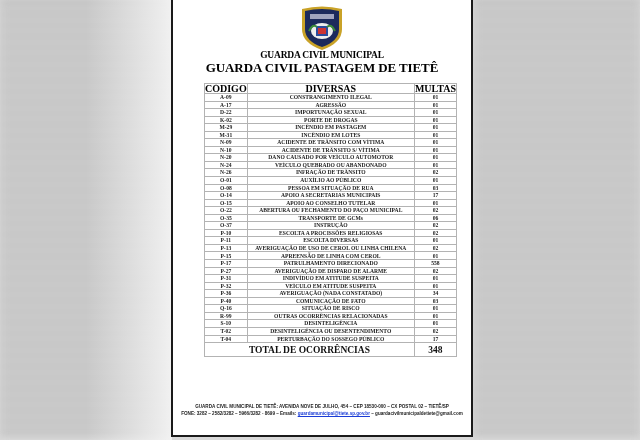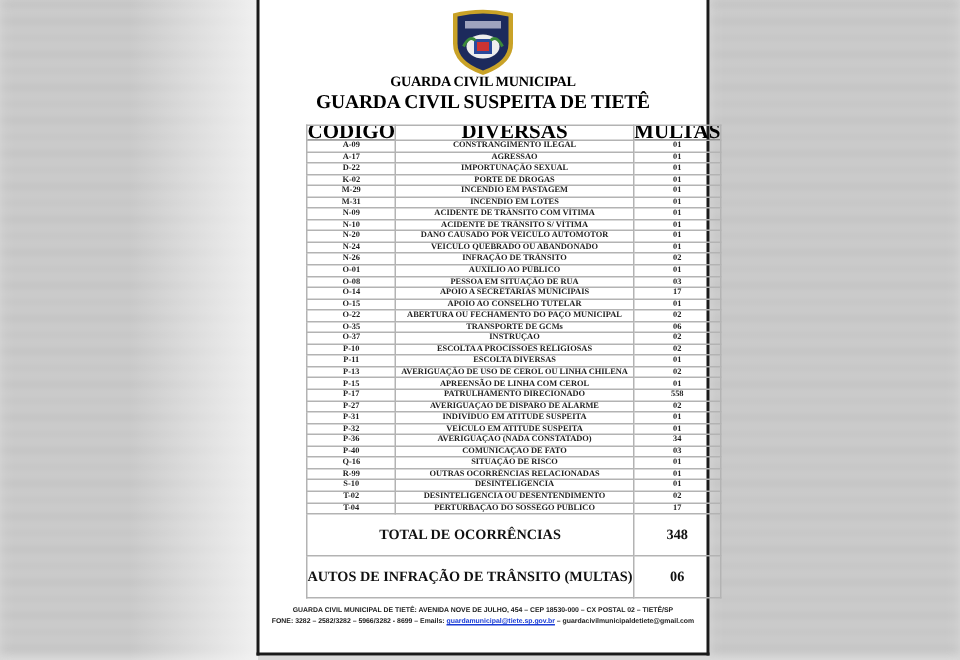--- a/index.html
+++ b/index.html
@@ -47,28 +47,28 @@
     table.stats {
       position: absolute; left: 31px; top: 83px; width: 253px;
       border-collapse: collapse;
       font-family: "Liberation Serif", serif;
     }
     table.stats th, table.stats td {
       border: 1px solid #b3b3b3;
       text-align: center; white-space: nowrap; overflow: hidden;
     }
     table.stats th {
-      font-size: 14px; font-weight: bold; text-decoration: underline; height: 10px; line-height: 9px;
+      font-size: 10px; font-weight: bold; text-decoration: underline; height: 10px; line-height: 9px;
     }
     table.stats td {
       font-size: 5.6px; font-weight: bold; height: 7.55px; line-height: 6.5px; color: #222;
     }
     table.stats td.c { width: 33px; }
     table.stats td.t { width: 31px; }
-    table.stats tr.sum td { font-size: 9.5px; height: 28px; line-height: 10px; color:#111; }
+    table.stats tr.sum td { font-size: 9.5px; height: 14px; line-height: 10px; color:#111; }
     .footer1 {
       position: absolute; left: 0; right: 0; top: 404px;
       text-align: center; font-size: 4.6px; font-weight: bold; color: #222;
       font-family: "Liberation Sans", sans-serif;
     }
     .footer2 {
       position: absolute; left: 0; right: 0; top: 411px;
       text-align: center; font-size: 4.6px; font-weight: bold; color: #222; white-space: nowrap;
       font-family: "Liberation Sans", sans-serif;
     }
@@ -91,21 +91,21 @@
     <path d="M6 6 Q23 2 40 6 L40 24 Q40 36 23 42 Q6 36 6 24 Z" fill="#1c2a5c"></path>
     <rect x="11" y="9" width="24" height="5" fill="#d8d8e8" opacity="0.7"></rect>
     <ellipse cx="23" cy="26" rx="11" ry="8" fill="#eee"></ellipse>
     <rect x="17" y="21" width="12" height="10" fill="#2a4a9c"></rect>
     <rect x="19" y="23" width="8" height="6" fill="#c33"></rect>
     <path d="M10 26 Q14 18 18 22" stroke="#3a8a3a" stroke-width="2" fill="none"></path>
     <path d="M36 26 Q32 18 28 22" stroke="#3a8a3a" stroke-width="2" fill="none"></path>
   </svg>
 
   <div class="h1">GUARDA CIVIL MUNICIPAL</div>
-  <div class="h2">GUARDA CIVIL SUSPEITA DE TIETÊ</div>
+  <div class="h2">GUARDA CIVIL PASTAGEM DE TIETÊ</div>
 
   <table class="stats">
     <thead>
       <tr>
         <th>CÓDIGO</th>
         <th>DIVERSAS</th>
         <th>MULTAS</th>
       </tr>
     </thead>
     <tbody id="rows">
@@ -273,24 +273,20 @@
           <td class="c">T-04</td>
           <td class="n">PERTURBAÇÃO DO SOSSEGO PÚBLICO</td>
           <td class="t">17</td>
         </tr>
       </tbody>
     <tfoot>
       <tr class="sum">
         <td colspan="2">TOTAL DE OCORRÊNCIAS</td>
         <td>348</td>
       </tr>
-      <tr class="sum">
-        <td colspan="2">AUTOS DE INFRAÇÃO DE TRÂNSITO (MULTAS)</td>
-        <td>06</td>
-      </tr>
     </tfoot>
   </table>
 
   <div class="footer1">GUARDA CIVIL MUNICIPAL DE TIETÊ: AVENIDA NOVE DE JULHO, 454 – CEP 18530-000 – CX POSTAL 02 – TIETÊ/SP</div>
   <div class="footer2">
     <span>FONE: 3282 – 2582/3282 – 5966/3282 - 8699 – Emails: </span><a>guardamunicipal@tiete.sp.gov.br</a><span> – guardacivilmunicipaldetiete@gmail.com</span>
   </div>
 </div>
 
 </body></html>

